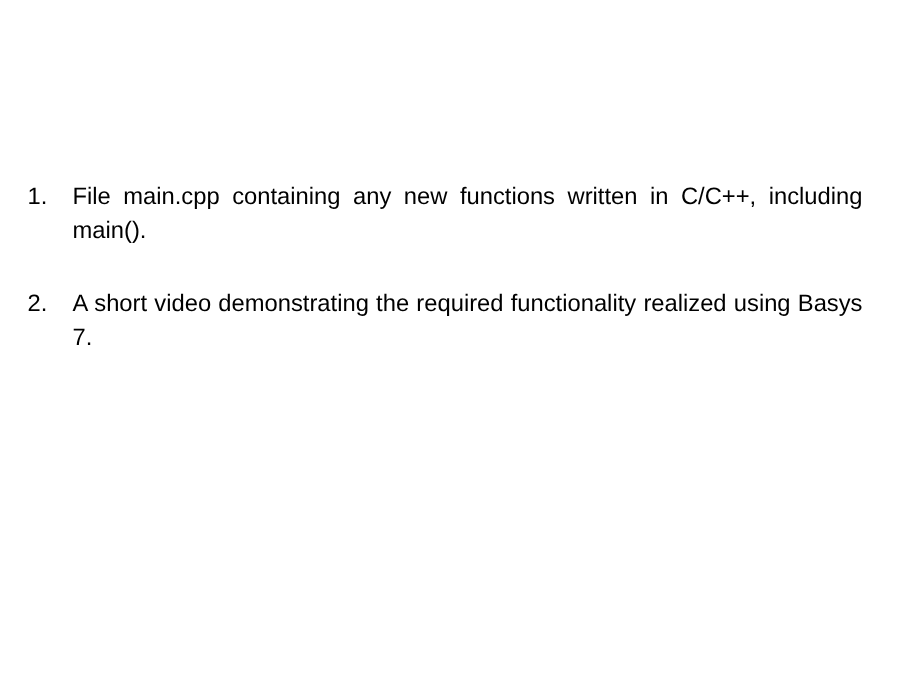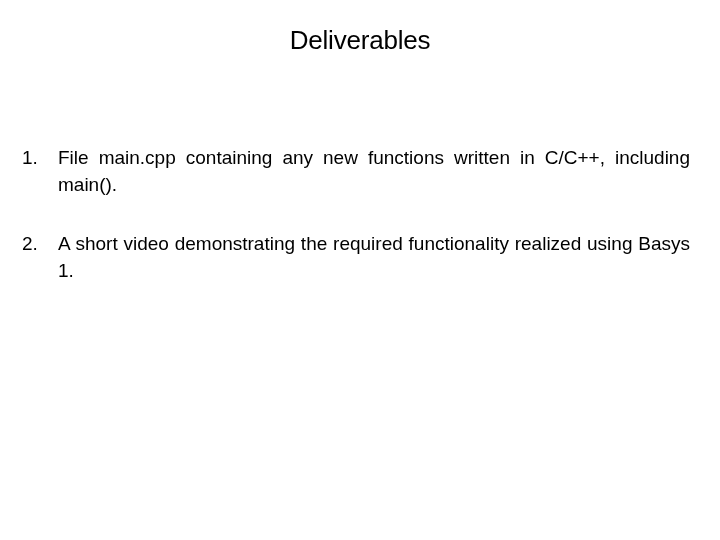--- a/index.html
+++ b/index.html
@@ -77,31 +77,30 @@
     hyphens: none;
     margin-top: 32px;
   }
   
 </style>
 </head>
 <body>
 
 <div class="slide">
 
-  <div class="slide-title">Deliverables</div>
 
   <div class="body-block">
     <ol class="deliverables-list">
 
       <li>
         <span class="item-marker">1.</span>
         <span class="item-text">File main.cpp containing any new functions written in C/C++, including main().</span>
       </li>
 
       <li>
         <span class="item-marker">2.</span>
-        <span class="item-text">A short video demonstrating the required functionality realized using Basys 1.</span>
+        <span class="item-text">A short video demonstrating the required functionality realized using Basys 7.</span>
       </li>
 
     </ol>
   </div>
 
 </div>
 
 </body></html>

